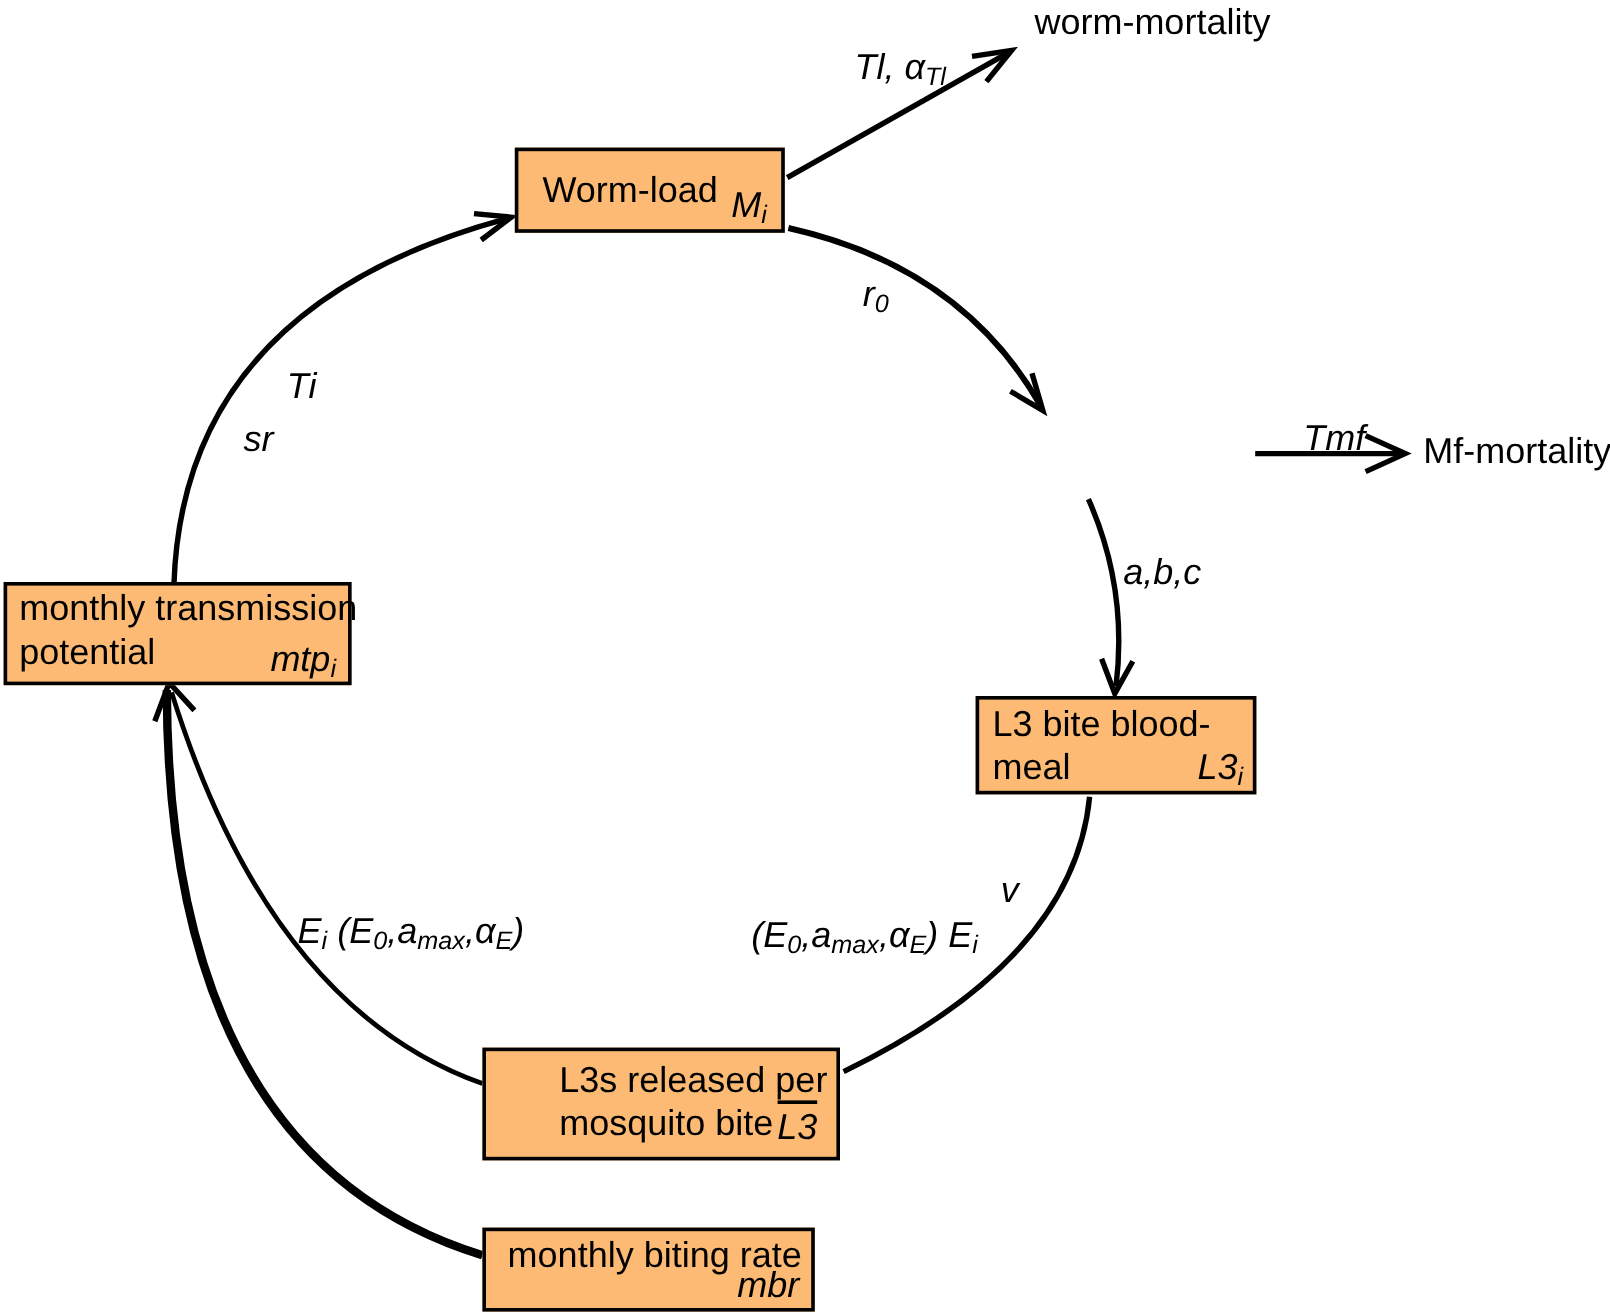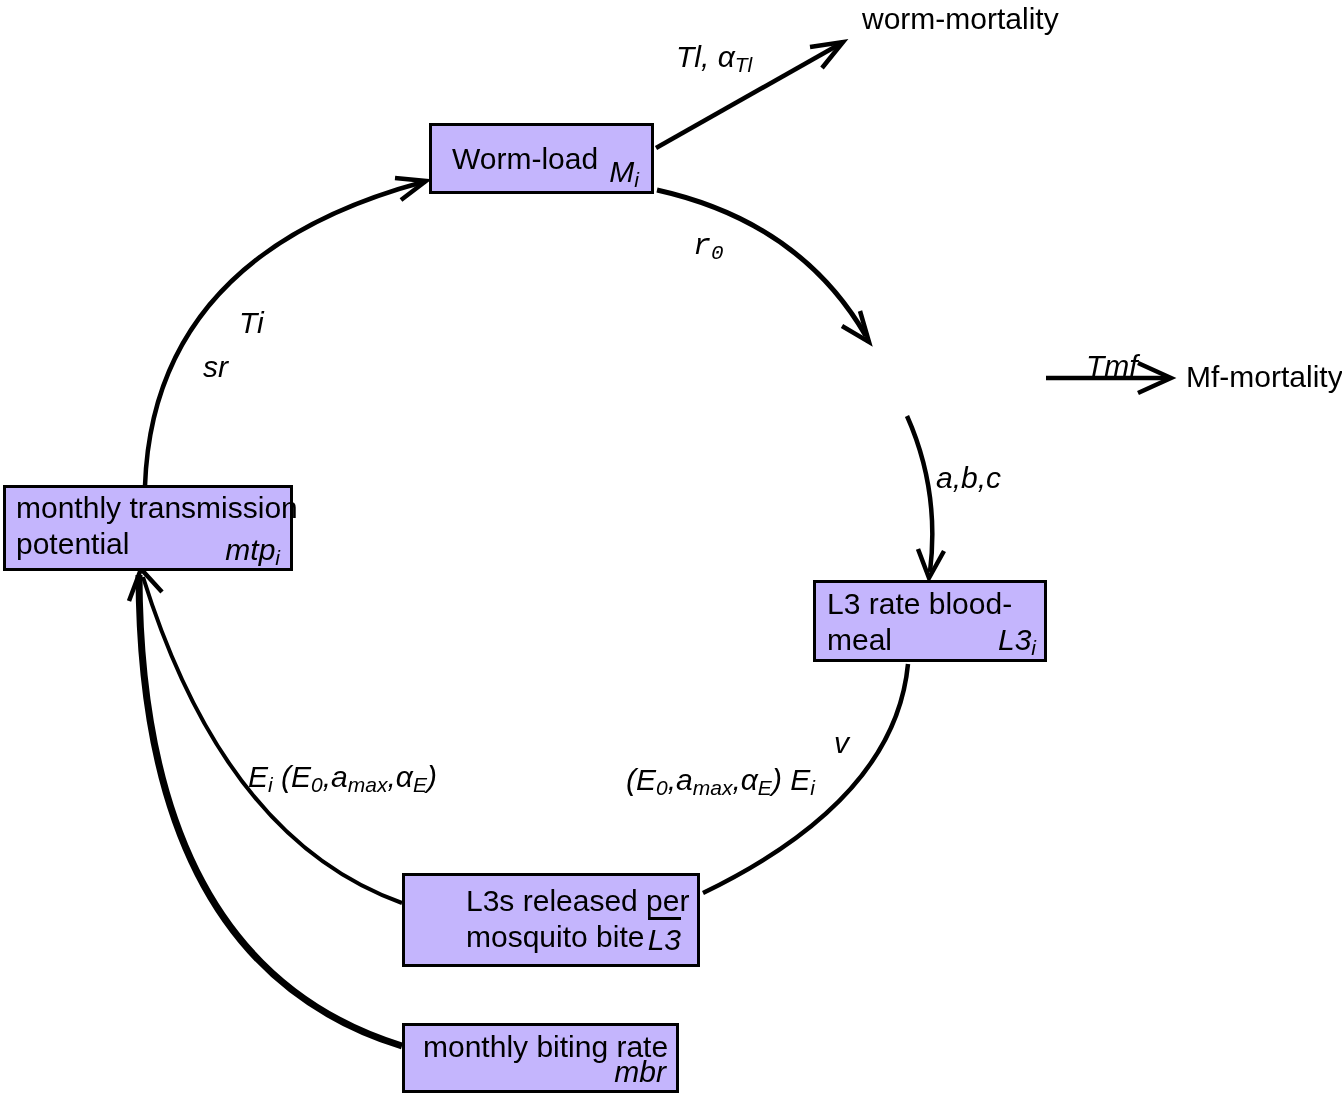--- a/index.html
+++ b/index.html
@@ -13,21 +13,21 @@
     overflow: hidden;
   }
   .edges { position: absolute; left: 0; top: 0; width: 1342px; height: 1095px; }
   .edge { stroke: #000; fill: none; stroke-width: 4.5; }
   .edge-thin  { stroke-width: 4; }
   .edge-thick { stroke-width: 7; }
   .head { stroke: #000; fill: none; stroke-width: 4.5; stroke-linejoin: miter; }
   .node {
     position: absolute;
     border: 3px solid #000;
-    background: #c4b5fd;
+    background: #fdba74;
     box-sizing: border-box;
   }
   .nlabel {
     position: absolute;
     font-size: 30px;
     line-height: 36px;
     white-space: nowrap;
     letter-spacing: 0px;
   }
   .nsym {
@@ -95,21 +95,21 @@
   </svg>
 
   <div class="node" style="left:429px; top:123px; width:225px; height:71px;">
     <div class="nlabel" style="left:20px; top:15px;">Worm-load</div>
     <div class="nsym" style="right:12px; bottom:3px;"><span>M</span><sub>i</sub></div>
   </div>
 
 
   <div class="node" style="left:813px; top:580px; width:234px; height:82px;">
     <div class="nlabel" style="left:11px; top:3px;">
-      <div>L3 rate blood-</div>
+      <div>L3 bite blood-</div>
       <div>meal</div>
     </div>
     <div class="nsym" style="right:8px; bottom:3px;"><span>L3</span><sub>i</sub></div>
   </div>
 
   <div class="node" style="left:402px; top:873px; width:298px; height:94px;">
     <div class="nlabel" style="left:16px; top:7px;margin-left:45px;">
       <div>L3s released per</div>
       <div>mosquito bite</div>
     </div>
@@ -125,22 +125,22 @@
     <div class="nlabel" style="left:10px; top:2px;">
       <div>monthly transmission</div>
       <div>potential</div>
     </div>
     <div class="nsym" style="right:10px; bottom:2px;"><span>mtp</span><sub>i</sub></div>
   </div>
 
   <div class="tlabel" style="left:862px; top:2px;">worm-mortality</div>
   <div class="tlabel" style="left:1186px; top:360px;">Mf-mortality</div>
 
-  <div class="plabel" style="left:676px; top:40px;"><span>Tl, </span><span>α</span><sub>Tl</sub></div>
-  <div class="plabel" style="left:693px; top:229px;font-family:Liberation Mono, monospace;"><span>r</span><sub>0</sub></div>
+  <div class="plabel" style="left:712px; top:40px;"><span>Tl, </span><span>α</span><sub>Tl</sub></div>
+  <div class="plabel" style="left:719px; top:229px;"><span>r</span><sub>0</sub></div>
   <div class="plabel" style="left:1086px; top:349px;"><span>Tmf</span></div>
   <div class="plabel" style="left:936px; top:461px;"><span>a,b,c</span></div>
   <div class="plabel" style="left:834px; top:726px;"><span>v</span></div>
   <div class="plabel" style="left:626px; top:763px;"><span>(E</span><sub>0</sub><span>,a</span><sub>max</sub><span>,α</span><sub>E</sub><span>) E</span><sub>i</sub></div>
   <div class="plabel" style="left:248px; top:760px;"><span>E</span><sub>i</sub><span> (E</span><sub>0</sub><span>,a</span><sub>max</sub><span>,α</span><sub>E</sub><span>)</span></div>
   <div class="plabel" style="left:239px; top:306px;"><span>Ti</span></div>
   <div class="plabel" style="left:203px; top:350px;"><span>sr</span></div>
 
 </div>
 

